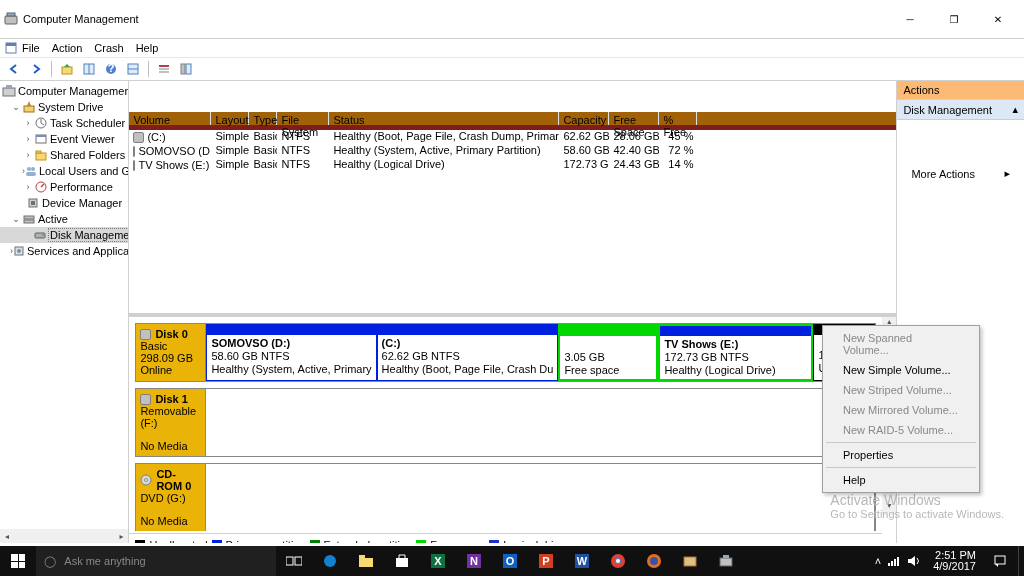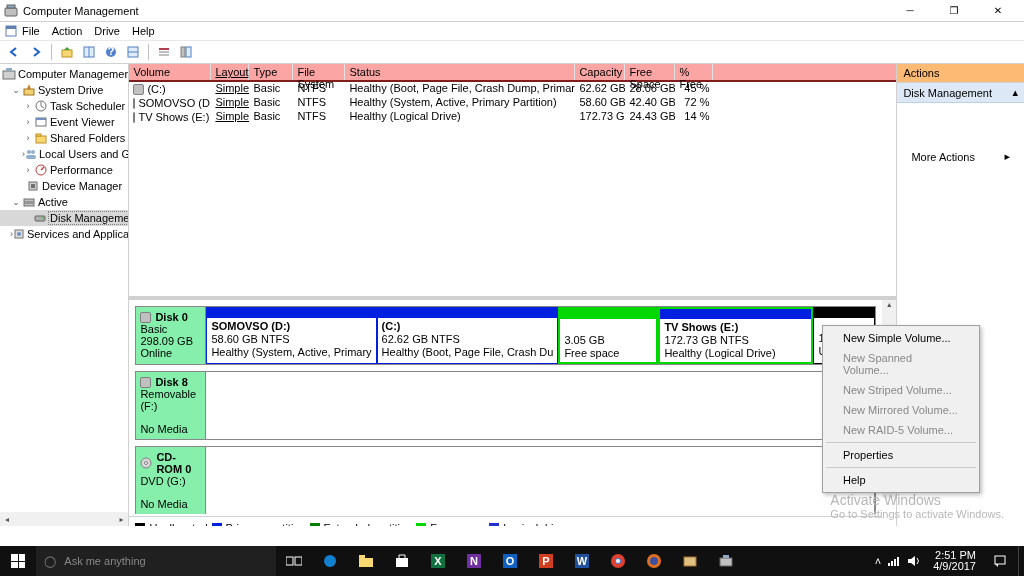--- a/index.html
+++ b/index.html
@@ -1,18 +1,18 @@
 <!DOCTYPE html>
 <html><head>
 <meta charset="utf-8">
 <style>
 * { margin:0; padding:0; box-sizing:border-box; font-family:"Segoe UI",Tahoma,sans-serif; font-size:11px; }
 body { width:1024px; height:576px; background:#fff; overflow:hidden; position:relative; }
 
-.titlebar { height:22px; display:flex; align-items:center; padding:0 4px; border-bottom:1px solid #d0d0d0; }
+.titlebar { height:39px; display:flex; align-items:center; padding:0 4px; border-bottom:1px solid #d0d0d0; }
 .titlebar .icon { width:14px; height:14px; margin-right:5px; display:flex; align-items:center; justify-content:center; }
 .titlebar .spacer { flex:1; }
 .winbtn { width:44px; height:22px; display:flex; align-items:center; justify-content:center; font-size:10px; }
 
 .menubar { height:18px; display:flex; align-items:center; padding:0 4px; font-size:11px; }
 .menubar span { margin-right:12px; }
 .menubar .appicon { width:14px; height:14px; margin-right:4px; display:flex; align-items:center; justify-content:center; }
 
 .toolbar { height:24px; display:flex; align-items:center; padding:0 4px; border-top:1px solid #e8e8e8; border-bottom:1px solid #d0d0d0; gap:2px; }
 .tbtn { width:20px; height:20px; display:flex; align-items:center; justify-content:center; border:1px solid transparent; }
@@ -25,31 +25,31 @@
 .tree-row .tw { width:12px; text-align:center; font-size:9px; color:#555; }
 .tree-row .ic { width:14px; height:14px; margin-right:2px; display:flex; align-items:center; justify-content:center; }
 .tree-row.sel { background:#d8d8d8; }
 .tree-row.sel span:last-child { border:1px dotted #808080; padding:0 1px; }
 .tree .hscroll { position:absolute; bottom:0; left:0; right:0; height:14px; background:#f0f0f0; display:flex; align-items:center; }
 .tree .hscroll .tr { width:14px; text-align:center; font-size:8px; color:#555; }
 .tree .hscroll .track { flex:1; }
 
 .center { flex:1; display:flex; flex-direction:column; border-right:1px solid #d0d0d0; }
 .vol-list { height:236px; border-bottom:4px solid #d0d0d0; overflow:hidden; }
-.vol-hdr { display:flex; background:#fca5a5; border-bottom:2px solid #7f1d1d; height:18px; }
+.vol-hdr { display:flex; background:#a16207; border-bottom:5px solid #7f1d1d; height:18px;margin-top:31px; }
 .vol-hdr div { padding:2px 4px; border-right:1px solid #e0e0e0; text-align:left; }
 .vol-body .vrow { display:flex; height:14px; }
 .vol-body .vrow div { padding:0 4px; white-space:nowrap; overflow:hidden; }
-.c-vol{width:82px;} .c-lay{width:38px;text-decoration:underline;} .c-typ{width:44px;} .c-fs{width:52px;} .c-stat{width:230px;} .c-cap{width:50px;text-align:left;} .c-fr{width:50px;text-align:right;} .c-pf{width:38px;text-align:right;}
+.c-vol{width:82px;} .c-lay{width:38px;} .c-typ{width:28px;} .c-fs{width:52px;} .c-stat{width:230px;} .c-cap{width:50px;text-align:left;} .c-fr{width:50px;text-align:right;} .c-pf{width:38px;text-align:right;}
 .vol-body .vrow .c-vol { display:flex; align-items:center; gap:3px; }
 .disk-icon-sm { width:11px; height:11px; background:#c0c0c0; border-radius:2px; border:1px solid #808080; display:inline-block; }
 
 .disk-area { flex:1; overflow:hidden; position:relative; padding-right:14px; }
 .disk-row { display:flex; border:1px solid #888; margin:6px 6px 2px 6px; min-height:58px; }
-.disk-label { width:70px; border-right:1px solid #888; padding:4px; display:flex; flex-direction:column; background:#86efac; }
+.disk-label { width:70px; border-right:1px solid #888; padding:4px; display:flex; flex-direction:column; background:#eab308; }
 .disk-label .dname { font-weight:bold; display:flex; align-items:center; gap:4px; }
 .disk-parts { flex:1; display:flex; }
 .part { border-right:1px solid #888; display:flex; flex-direction:column; }
 .part-top { height:10px; }
 .part-body { flex:1; padding:2px 4px; font-size:10px; line-height:12px; overflow:hidden; white-space:nowrap; }
 .part-body b { font-weight:bold; }
 .bd-blue .part-top { background:#0020e0; }
 .bd-blue { border:1px solid #0020e0; }
 .bd-green .part-top { background:#00d800; }
 .bd-green { border:2px solid #00d800; }
@@ -106,21 +106,21 @@
 
 <div class="menubar">
   <span class="appicon">
     <svg width="14" height="14">
         <rect x="2" y="2" width="10" height="10" fill="#fff" stroke="#6080b0"></rect>
         <rect x="2" y="2" width="10" height="3" fill="#6080b0"></rect>
       </svg>
   </span>
   <span>File</span>
   <span>Action</span>
-  <span>Drive</span>
+  <span>Crash</span>
   <span>Help</span>
 </div>
 
 <div class="toolbar">
   <div class="tbtn">
       <svg width="14" height="14">
         <path d="M9 3 L4 7 L9 11" fill="none" stroke="#2060c0" stroke-width="2"></path>
       </svg>
     </div>
   <div class="tbtn">
@@ -375,21 +375,21 @@
             <div class="part-top"></div>
               <div class="part-body"><br><span>1.08 GB</span><br><span>Unallocate</span></div>
           </div>
         </div>
       </div>
 
       <div class="disk-row">
         <div class="disk-label">
           <div class="dname">
               <span class="disk-icon-sm"></span>
-              <span>Disk 8</span>
+              <span>Disk 1</span>
             </div>
           <div>Removable (F:)</div>
           <div style="height:11px"></div>
           <div>No Media</div>
         </div>
         <div class="disk-parts">
             <div class="part" style="flex:1">
               <div class="part-body"></div>
             </div>
           </div>
@@ -446,22 +446,22 @@
       </div>
     <div class="itm">
         <span>More Actions</span>
         <span>▸</span>
       </div>
   </div>
 
 </div>
 
 <div class="ctx">
+  <div class="mi dis">New Spanned Volume...</div>
   <div class="mi">New Simple Volume...</div>
-  <div class="mi dis">New Spanned Volume...</div>
   <div class="mi dis">New Striped Volume...</div>
   <div class="mi dis">New Mirrored Volume...</div>
   <div class="mi dis">New RAID-5 Volume...</div>
   <hr>
   <div class="mi">Properties</div>
   <hr>
   <div class="mi">Help</div>
 </div>
 
 <div class="watermark">

